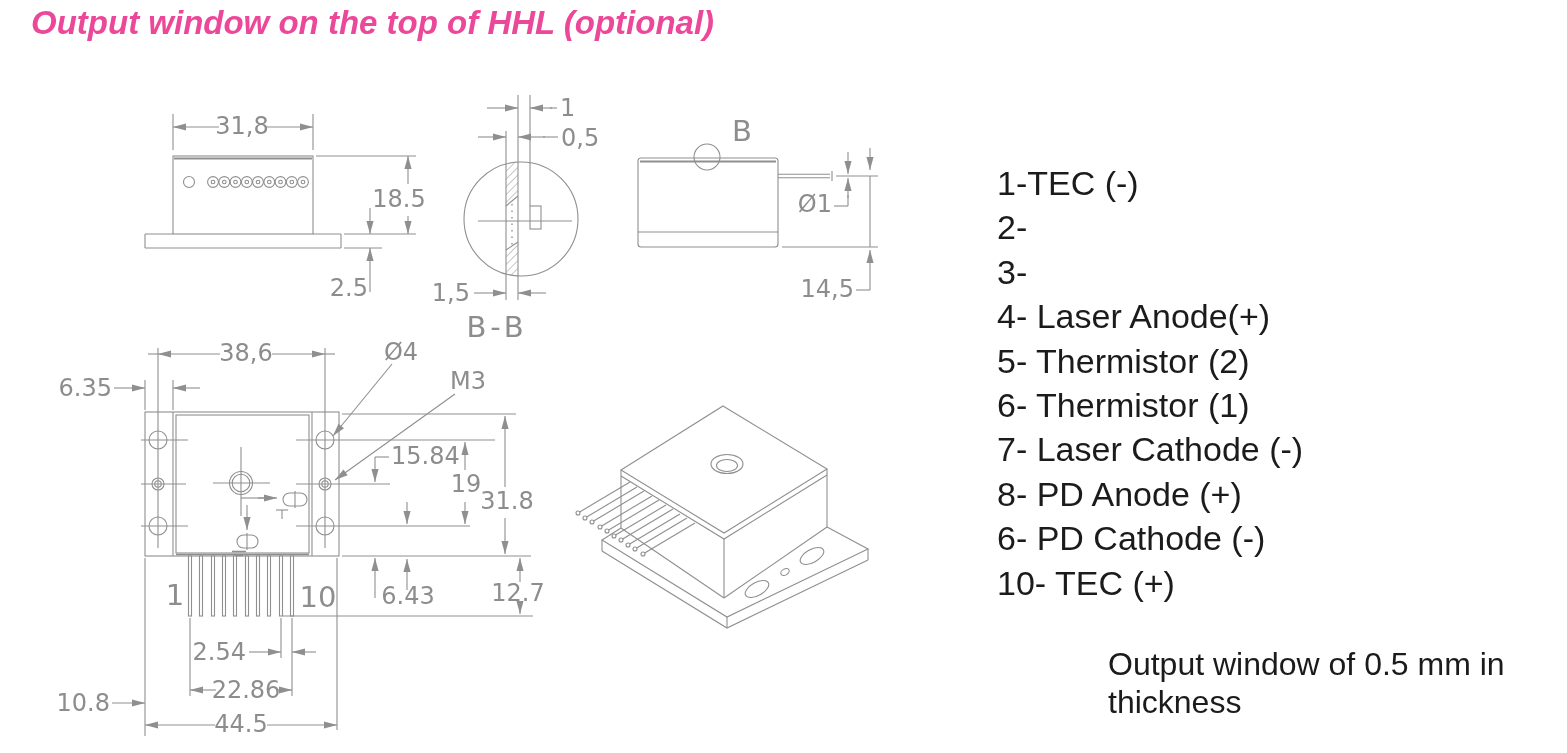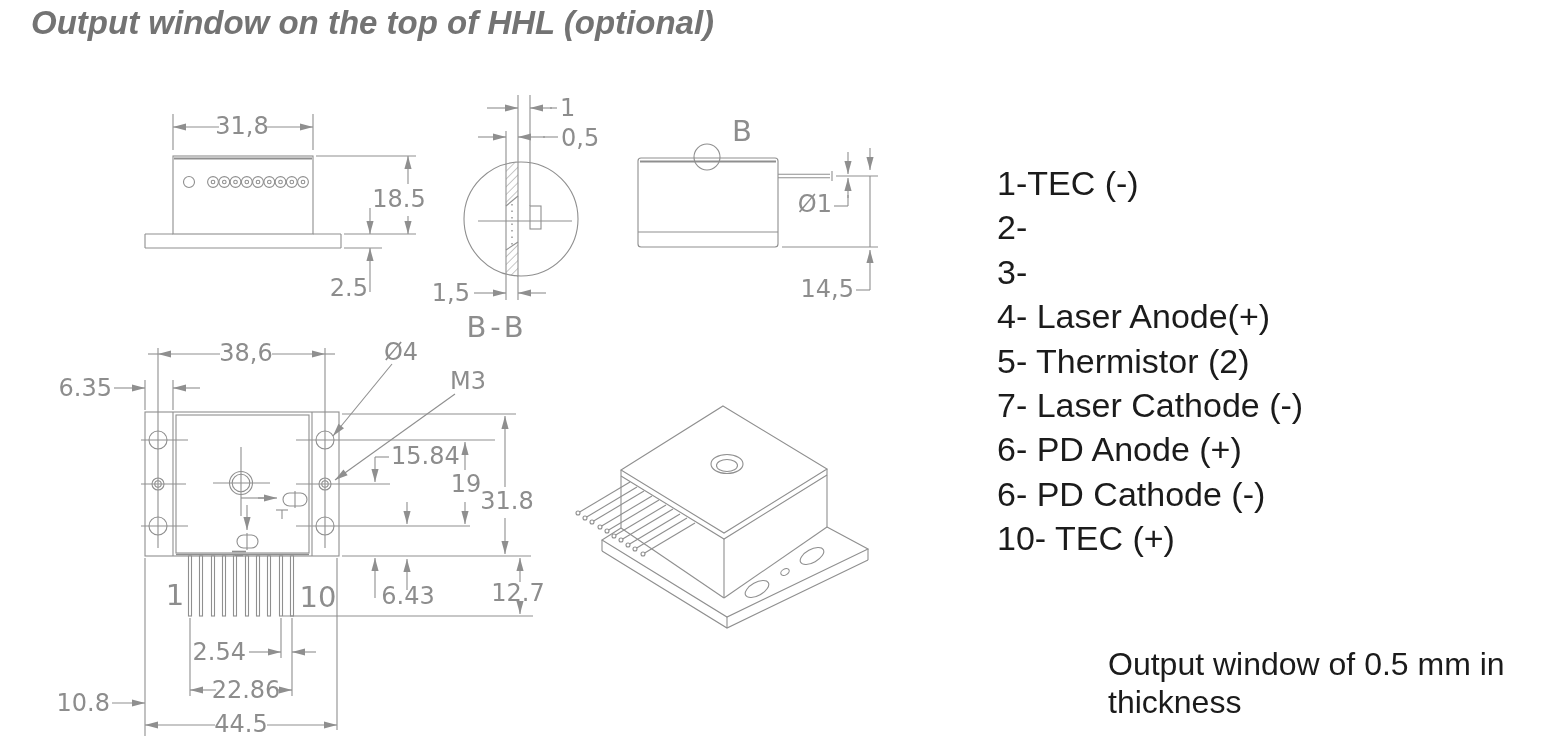--- a/index.html
+++ b/index.html
@@ -1,20 +1,20 @@
 <!DOCTYPE html>
 <html><head>
 <meta charset="utf-8">
 <style>
   :root{ --ln:#8f8f8f; --dt:#8d8d8d; --tx:#1b1b1b; }
   html,body{margin:0;padding:0;background:#fff;}
   body{position:relative;width:1567px;height:753px;overflow:hidden;
        font-family:"Liberation Sans",sans-serif;color:var(--tx);}
   .abs{position:absolute;}
-  .title{left:31px;top:4px;font-size:33px;font-weight:bold;font-style:italic;color:#737373;white-space:nowrap;}
+  .title{left:31px;top:4px;font-size:33px;font-weight:bold;font-style:italic;color:#ec4899;white-space:nowrap;}
   svg.draw{position:absolute;overflow:visible;}
   .draw line,.draw path,.draw rect,.draw circle,.draw ellipse,.draw polygon,.draw polyline{
       stroke:var(--ln);fill:none;stroke-width:1.1;}
   .draw text{stroke:none;fill:var(--dt);font-family:"DejaVu Sans",sans-serif;
       font-size:21px;text-anchor:middle;}
   .draw .hat{fill:url(#hatch);stroke:none;}
   .draw .thick{stroke-width:2.2;}
   .draw .sw2{stroke-width:1.6;}
   .draw .wf{fill:#fff;}
   .draw .ta-s{text-anchor:start;} .draw .ta-e{text-anchor:end;}
@@ -305,19 +305,20 @@
       <circle class="wf" cx="643" cy="554" r="2"></circle>
   </g>
 </svg>
 
 <div class="abs pinlist">
   <div>1-TEC (-)</div>
   <div>2-</div>
   <div>3-</div>
   <div>4- Laser Anode(+)</div>
   <div>5- Thermistor (2)</div>
+  <div>6- Thermistor (1)</div>
   <div>7- Laser Cathode (-)</div>
-  <div>6- PD Anode (+)</div>
+  <div>8- PD Anode (+)</div>
   <div>6- PD Cathode (-)</div>
   <div>10- TEC (+)</div>
 </div>
 
 <div class="abs note">Output window of 0.5 mm in thickness</div>
 
 </body></html>

